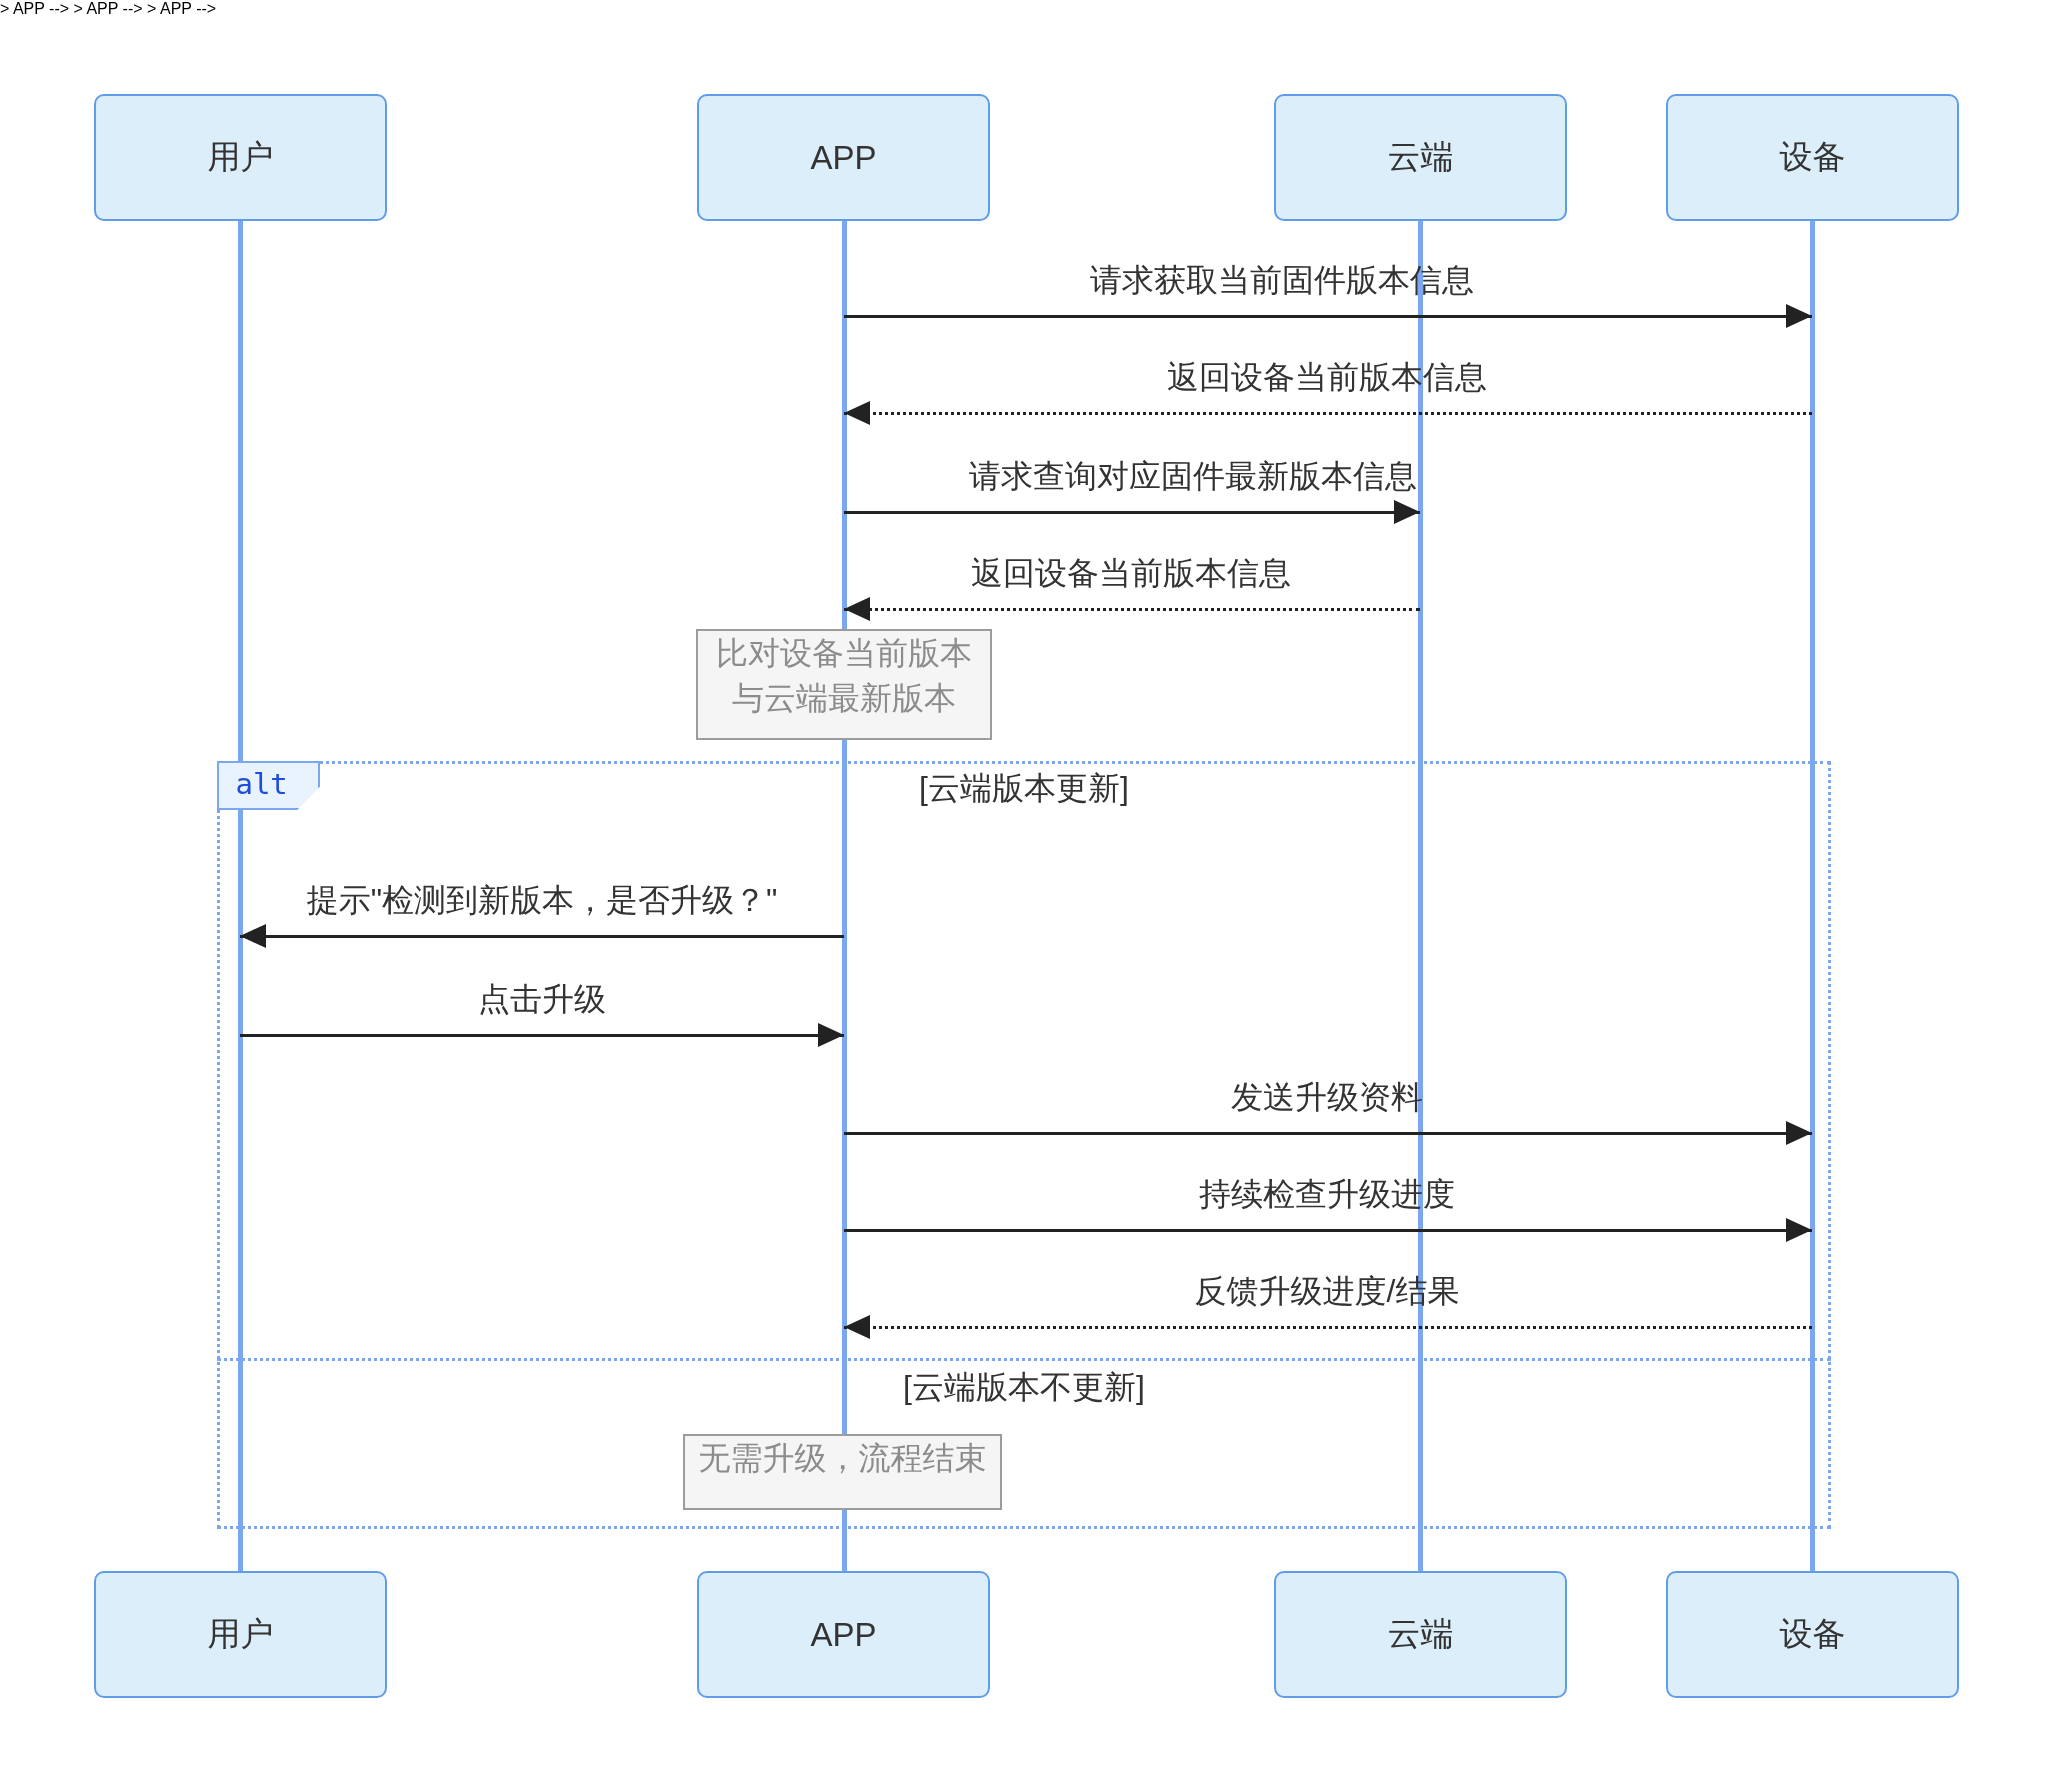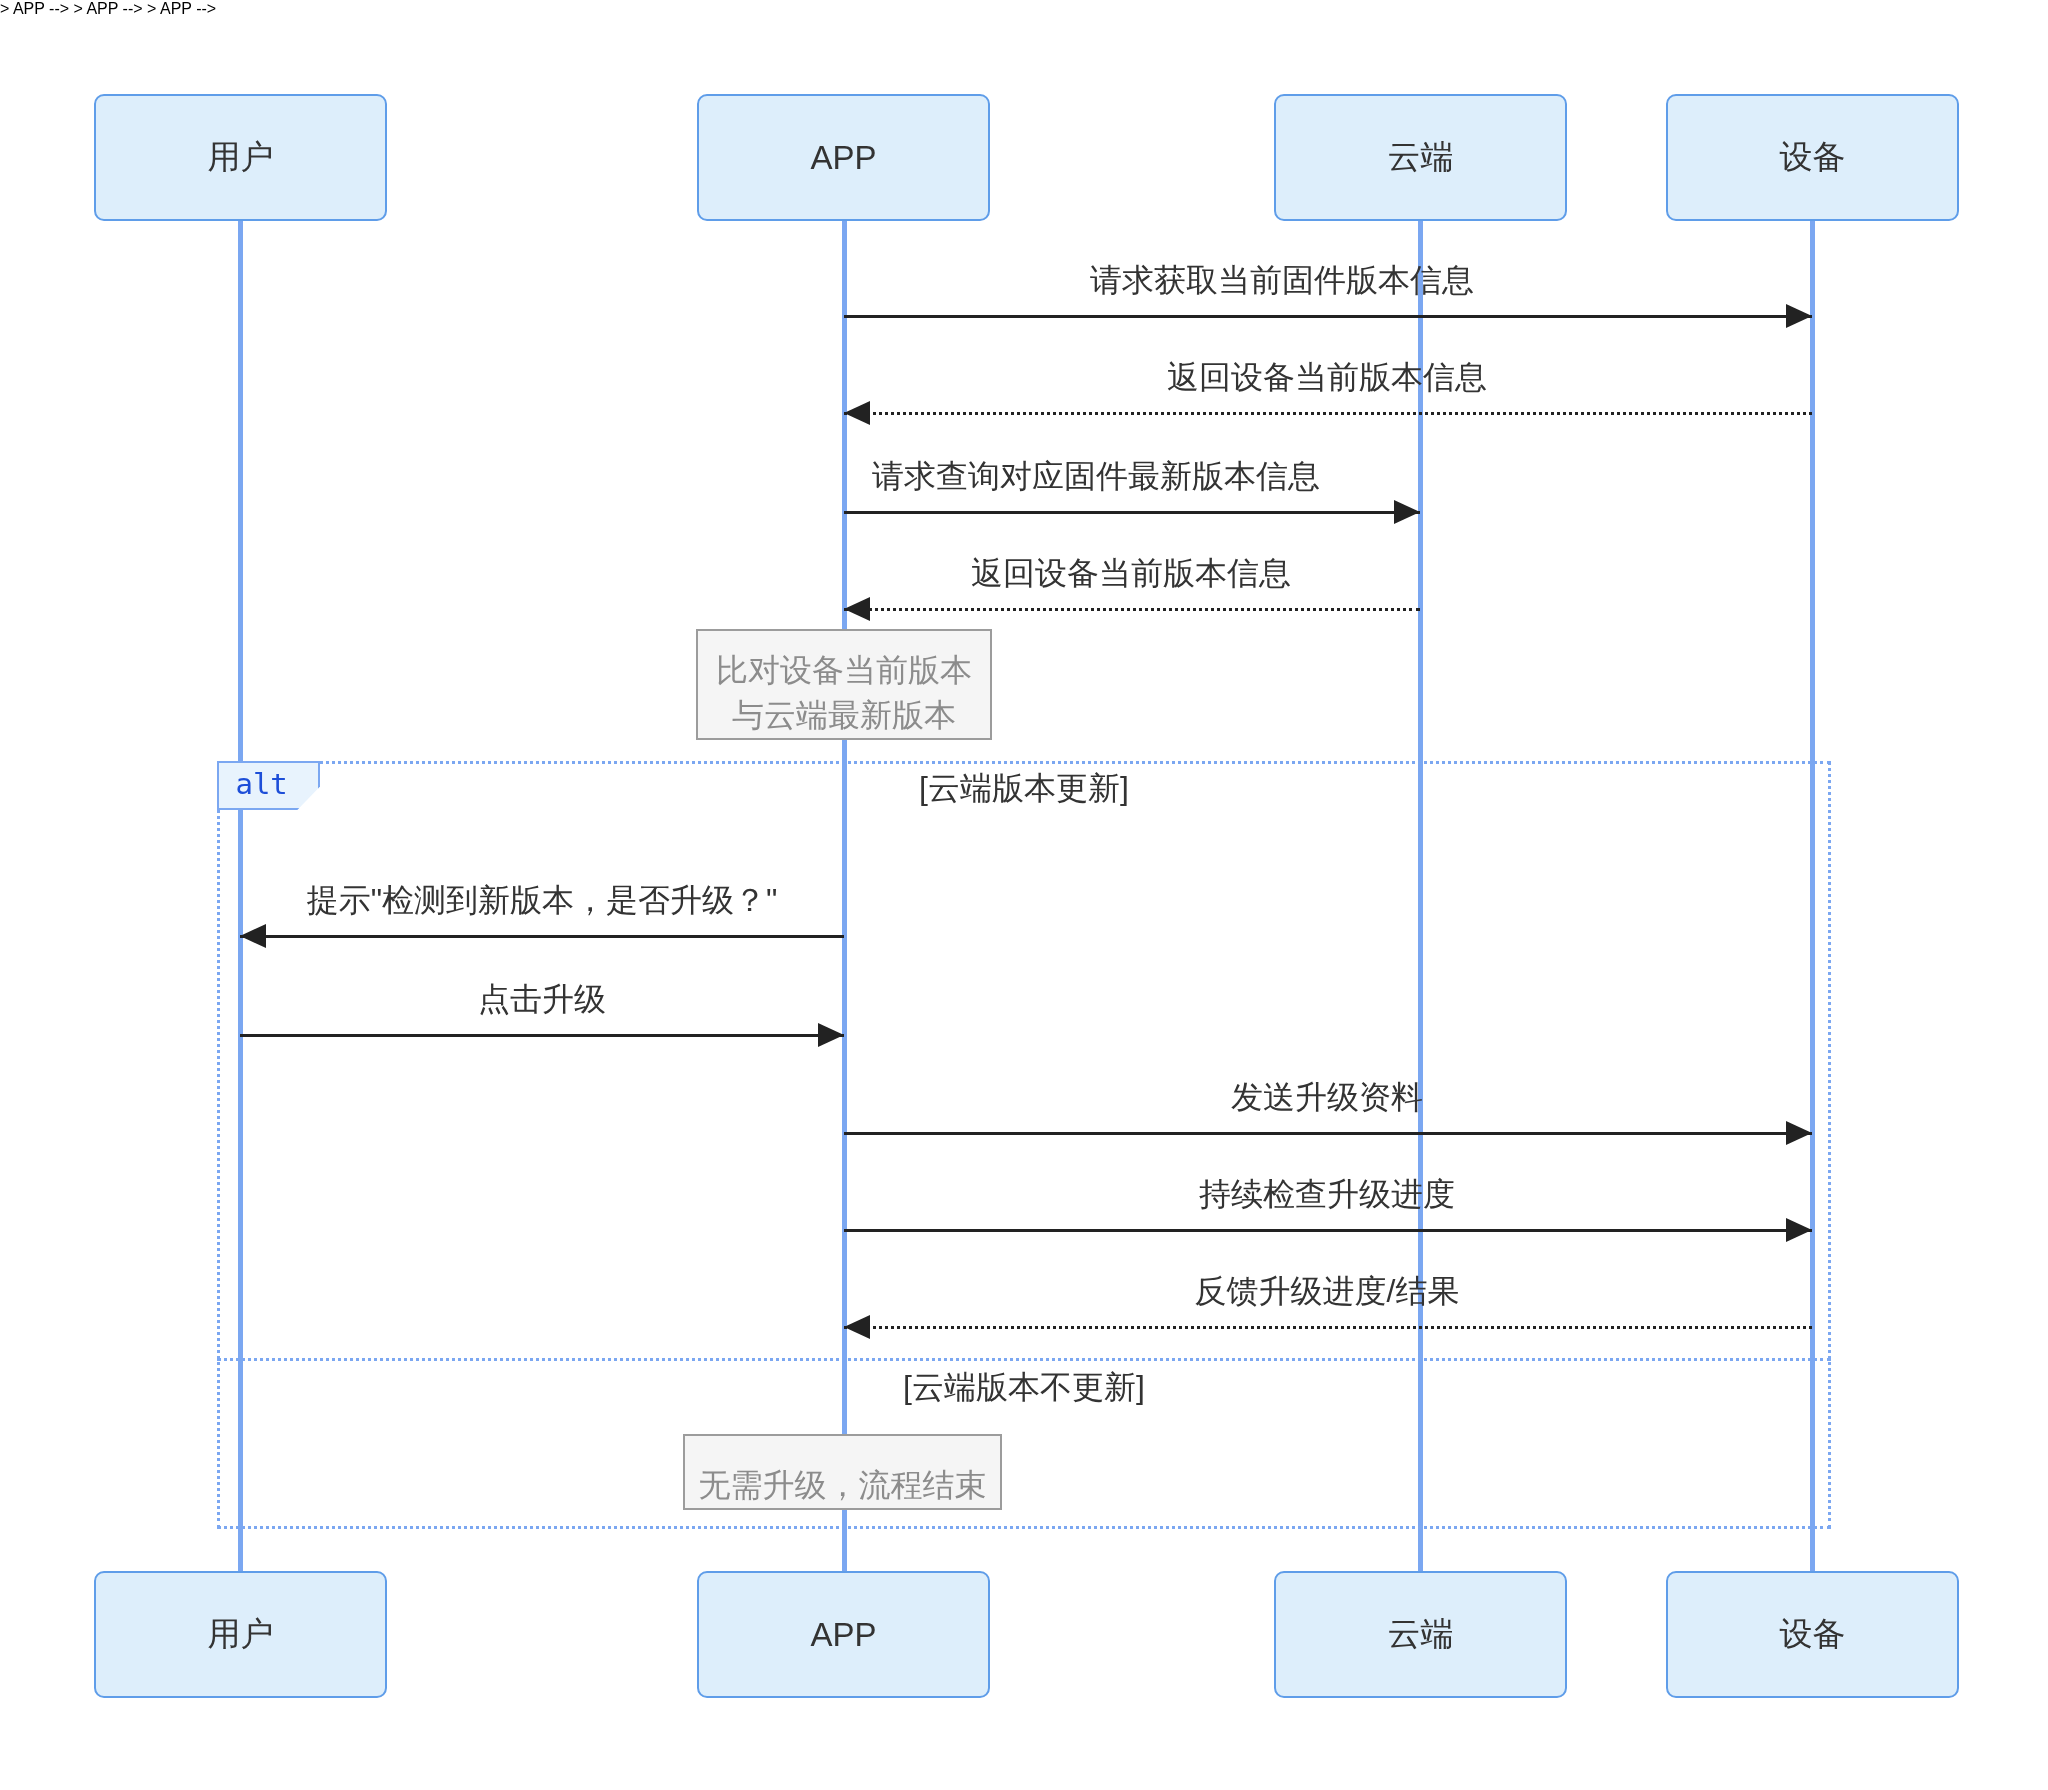--- a/index.html
+++ b/index.html
@@ -52,21 +52,21 @@
     color:var(--message-text);z-index:4;
   }
   
   .note{
     position:absolute;
     background:var(--note-fill);
     border:2px solid var(--note-border);
     box-sizing:border-box;
     color:var(--note-text);
     font-size:32px;line-height:45px;
-    display:flex;flex-direction:column;align-items:center;justify-content:flex-end;
+    display:flex;flex-direction:column;align-items:center;justify-content:flex-start;
     text-align:center;white-space:nowrap;
     z-index:6;
   }
   
   .alt-frame{
     position:absolute;
     left:217px;top:761px;width:1614px;height:768px;
     border:3.4px dotted var(--accent-blue);
     box-sizing:border-box;
     z-index:2;
@@ -150,21 +150,21 @@
   </div>
 
   &gt; APP --&gt;
   <div class="msg-label" style="left:1327px;top:358px">返回设备当前版本信息</div>
   <div class="msg dashed" style="left:844px;top:399px;width:968px">
     <div class="line"></div>
     <div class="head left"></div>
   </div>
 
   
-  <div class="msg-label" style="left:1096px;top:457px">请求查询对应固件最新版本信息</div>
+  <div class="msg-label" style="left:1193px;top:457px">请求查询对应固件最新版本信息</div>
   <div class="msg solid" style="left:844px;top:498px;width:576px">
     <div class="line"></div>
     <div class="head right"></div>
   </div>
 
   &gt; APP --&gt;
   <div class="msg-label" style="left:1131px;top:554px">返回设备当前版本信息</div>
   <div class="msg dashed" style="left:844px;top:595px;width:576px">
     <div class="line"></div>
     <div class="head left"></div>

